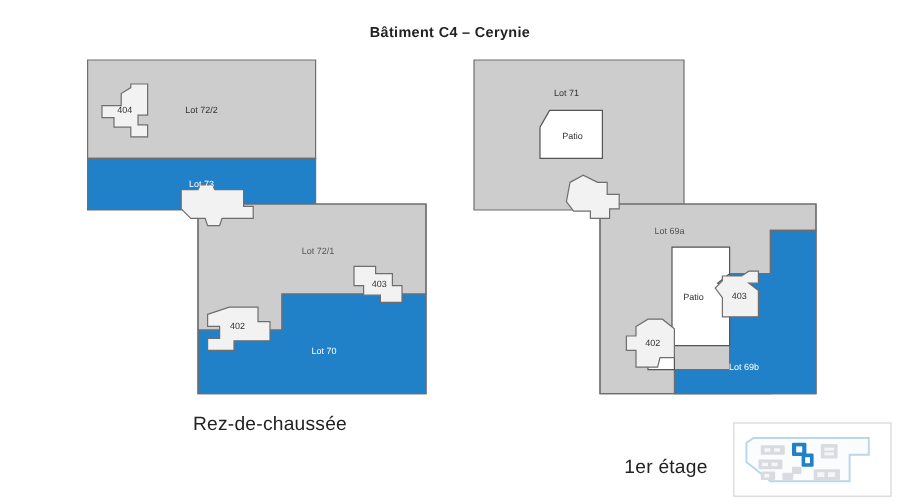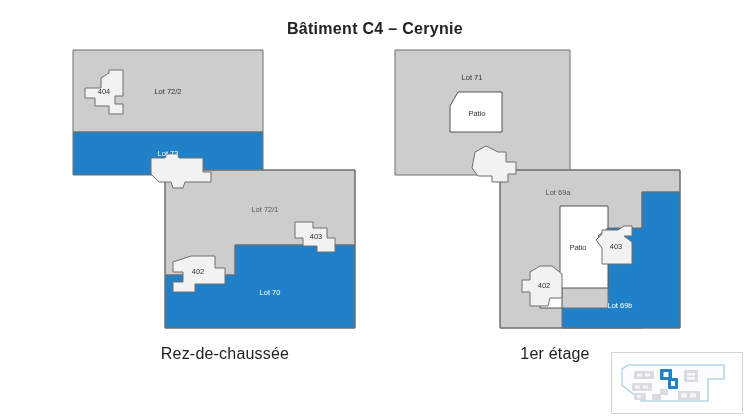--- a/index.html
+++ b/index.html
@@ -15,21 +15,21 @@
     font-family: "Liberation Sans", sans-serif;
     color: #1a1a1a;
   }
 
   #page-title {
     position: absolute;
     top: 20px;
     left: 0;
     width: 750px;
     text-align: center;
-    font-size: 16px;
+    font-size: 12px;
     font-weight: bold;
     letter-spacing: 0.3px;
     color: #222222;
   }
 
   .plan-wrap {
     position: absolute;
     top: 40px;
   }
   #plan-ground { left: 55px; }
@@ -39,21 +39,21 @@
 
   .plan-caption {
     position: absolute;
     top: 345px;
     font-size: 16px;
     color: #222222;
     text-align: center;
     letter-spacing: 0.2px;
   }
   #caption-ground { left: 80px; width: 290px; }
-  #caption-first  { left: 410px; width: 290px; }
+  #caption-first  { left: 410px; width: 290px; margin-top: 36px; }
 
   .watermark {
     position: absolute;
     pointer-events: none;
     user-select: none;
     color: #f0f0f0;
     font-weight: bold;
     white-space: nowrap;
   }
   #watermark-line1 {

